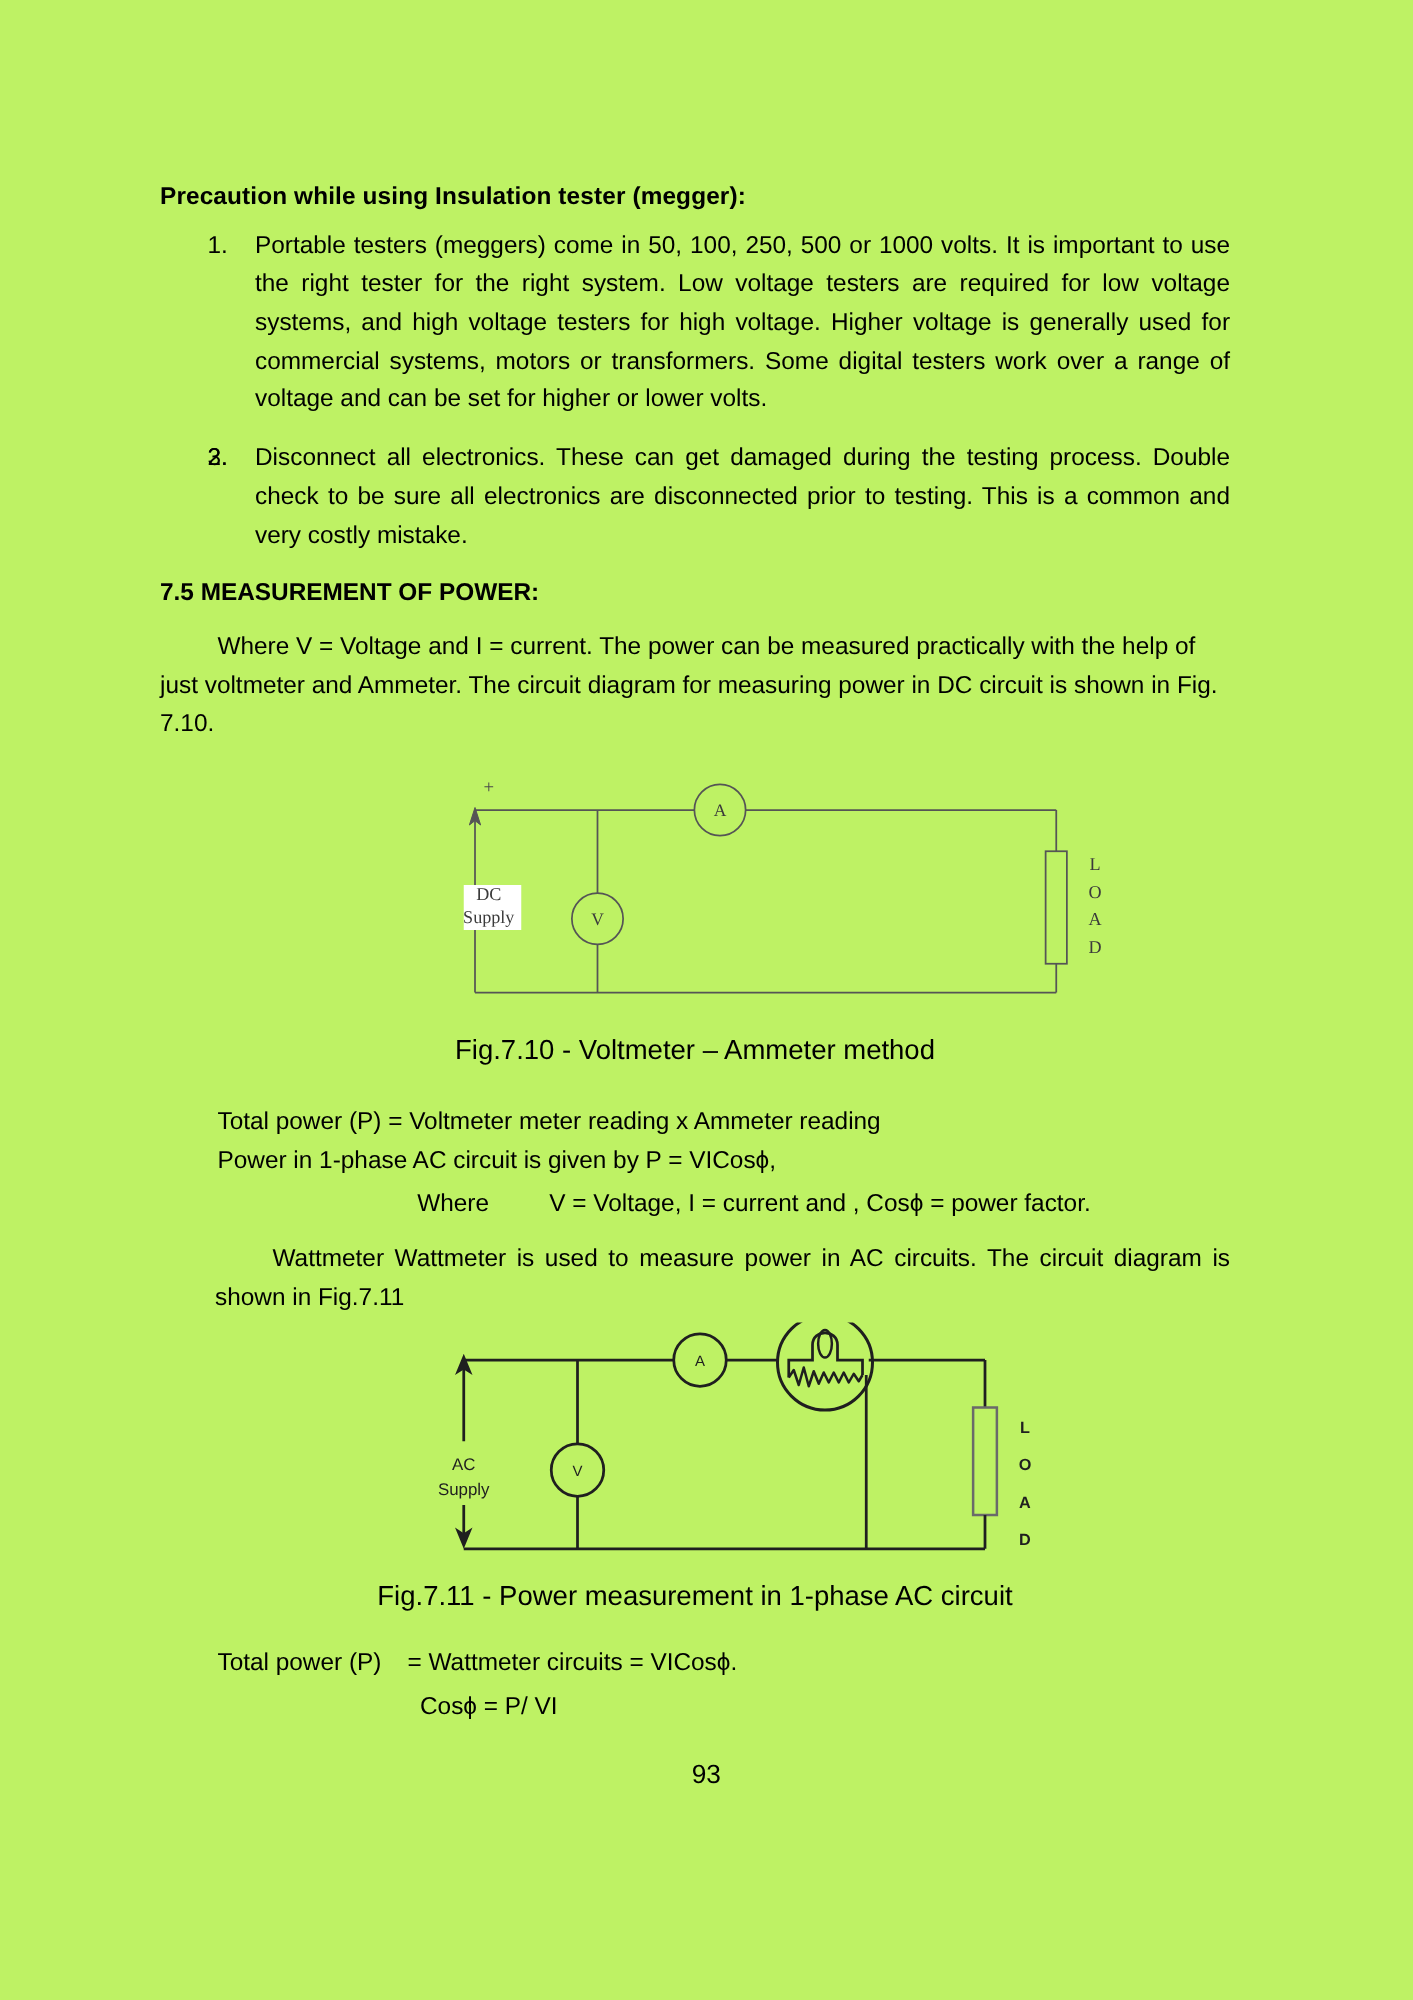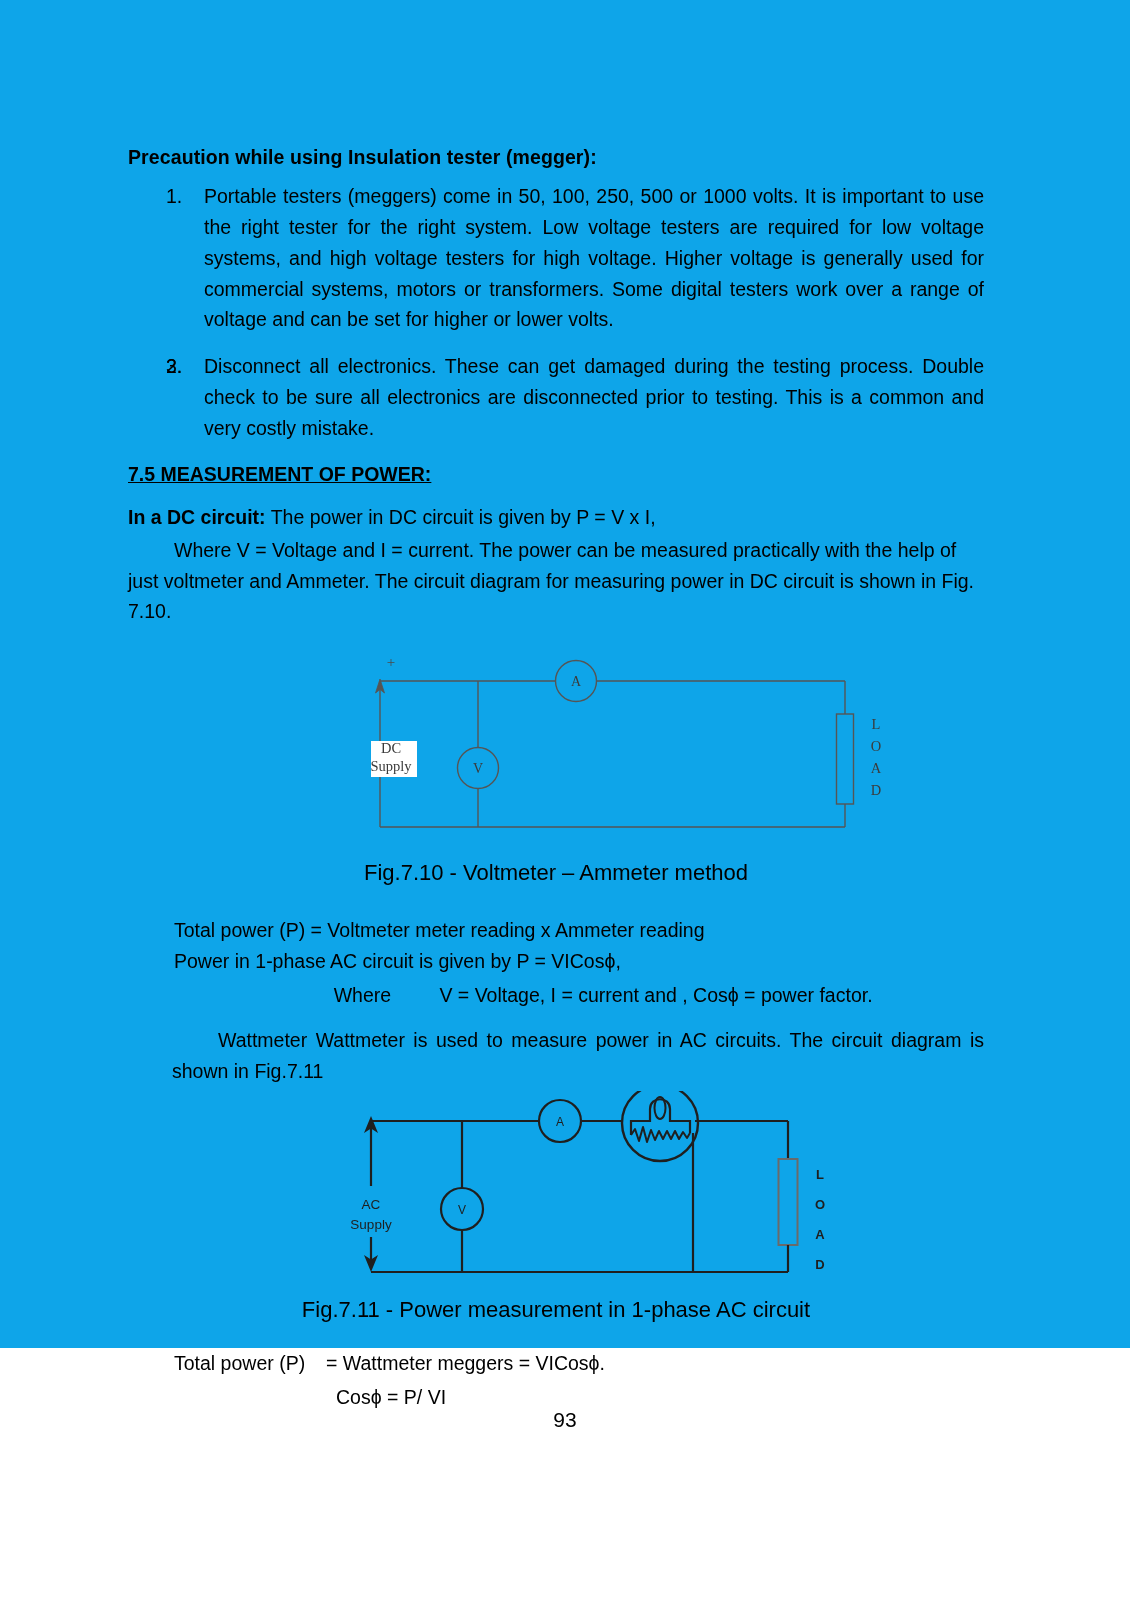--- a/index.html
+++ b/index.html
@@ -12,22 +12,22 @@
     height: 1600px;
     font-family: "Liberation Sans", sans-serif;
     color: #000000;
     position: relative;
     overflow: hidden;
   }
   .page {
     position: absolute;
     left: 0; top: 0;
     width: 1130px;
-    height: 1348px;
-    background: #0ea5e9;
+    height: 1600px;
+    background: #bef264;
   }
   .content {
     position: absolute;
     left: 128px;
     top: 143px;
     width: 856px;
   }
 
   
   .h-bold {
@@ -35,21 +35,20 @@
     font-weight: bold;
     line-height: 1.45;
     letter-spacing: 0.1px;
     margin: 0 0 10px 0;
   }
   .sec-head {
     font-size: 19.5px;
     font-weight: bold;
     line-height: 1.45;
     margin: 14px 0 14px 0;
-    text-decoration: underline;
   }
   .para {
     font-size: 19.5px;
     line-height: 1.58;
     margin: 0;
   }
 
   
   ol.numlist {
     list-style: none;
@@ -124,23 +123,20 @@
         <span class="num">2.</span>
       </li>
       <li class="just-nohyph">
         <span class="num">3.</span>
         <span>Disconnect all electronics. These can get damaged during the testing process. Double check to be sure all electronics are disconnected prior to testing. This is a common and very costly mistake.</span>
       </li>
     </ol>
 
     <p class="sec-head">7.5 MEASUREMENT OF POWER:</p>
 
-    <p class="para" style="margin-bottom:2px;">
-      <span class="bold">In a DC circuit:</span><span> The power in DC circuit is given by P = V x I,</span>
-    </p>
 
     <p class="para hang" style="margin-bottom:22px;">Where V = Voltage and I = current. The power can be measured practically with the help of just voltmeter and Ammeter.  The circuit diagram for measuring power in DC circuit is shown in Fig. 7.10.</p>
 
     <div class="fig-wrap">
       <svg width="856" height="205" viewBox="0 0 856 205">
 
         <line x1="252" y1="32" x2="428" y2="32" stroke="#555" stroke-width="1.4"></line>
 
         <circle cx="448" cy="32" r="20.5" fill="none" stroke="#555" stroke-width="1.4"></circle>
         <text x="448" y="37" font-family="'Liberation Serif', serif" font-size="14" text-anchor="middle" fill="#3b3b3b">A</text>
@@ -228,21 +224,21 @@
         <text x="692" y="148" font-family="'Liberation Sans', sans-serif" font-size="13" font-weight="bold" text-anchor="middle" fill="#1f1f1f">A</text>
         <text x="692" y="178" font-family="'Liberation Sans', sans-serif" font-size="13" font-weight="bold" text-anchor="middle" fill="#1f1f1f">D</text>
 
         <line x1="243" y1="181" x2="660" y2="181" stroke="#1f1f1f" stroke-width="2.2"></line>
       </svg>
 
       <p class="caption">Fig.7.11 - Power measurement in 1-phase AC circuit</p>
     </div>
 
     <p class="para indent-1" style="margin-top:22px; margin-bottom:4px;">
-      <span class="tp-label">Total power (P)</span><span>= Wattmeter meggers = VICosϕ.</span>
+      <span class="tp-label">Total power (P)</span><span>= Wattmeter circuits = VICosϕ.</span>
     </p>
 
 
     <p class="para indent-3">Cosϕ = P/ VI</p>
 
   </div>
 
   <div class="pageno">93</div>
 </div>
 

